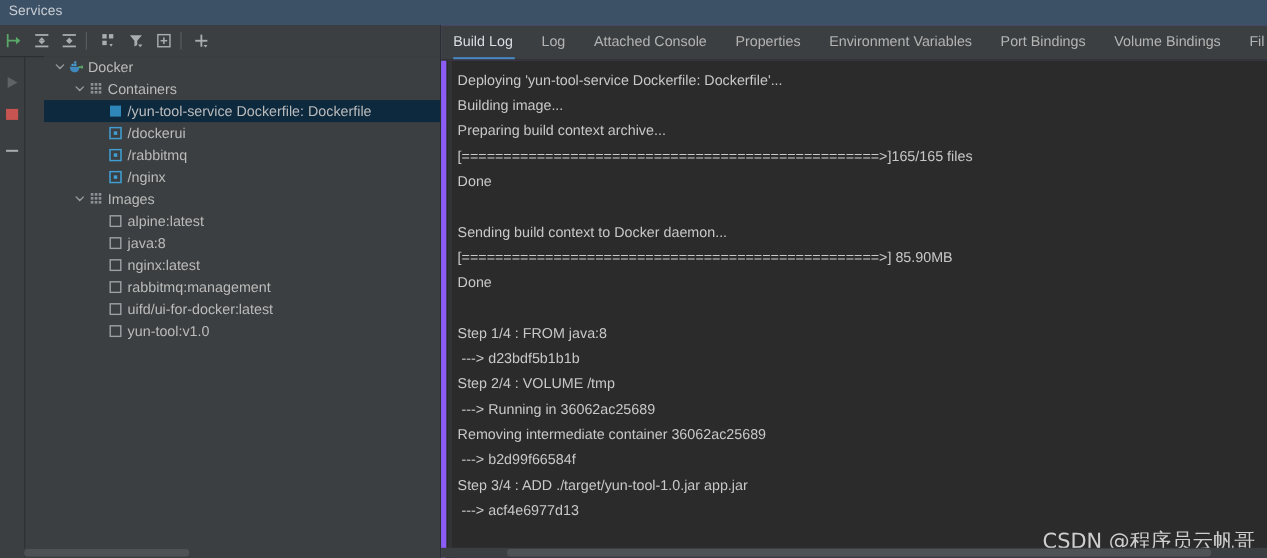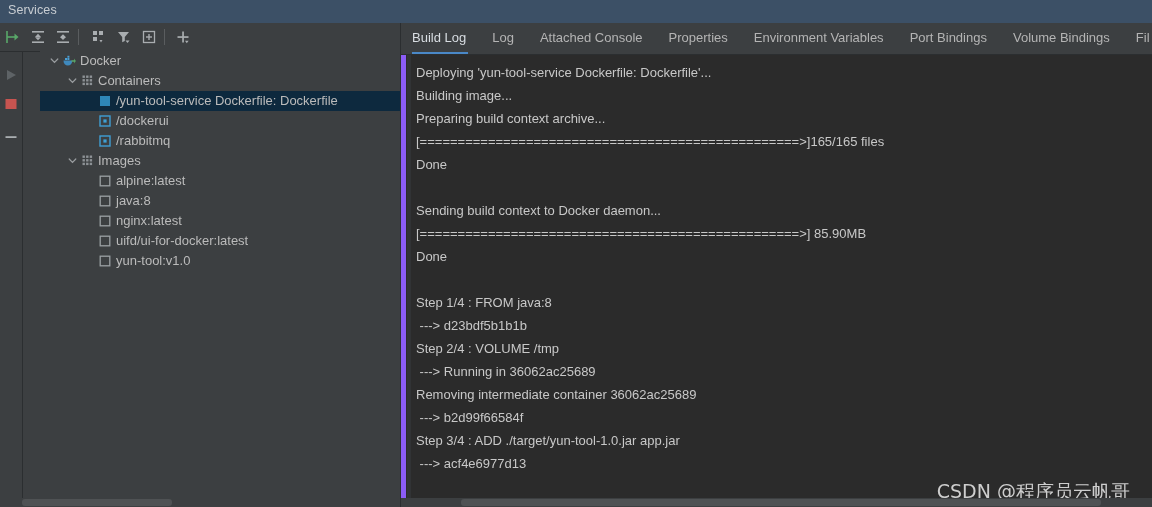--- a/index.html
+++ b/index.html
@@ -129,21 +129,21 @@
   }
   .logtext {
     position: absolute; left: 9px; top: 6px;
     font-family: Liberation Sans, sans-serif;
     font-size: 13px;
     line-height: 23px;
     color: #c8c8c8;
     white-space: pre;
   }
   .watermark {
-    position: absolute; right: 23px; bottom: 10px;
+    position: absolute; right: 12px; bottom: 10px;
     font-size: 19px; color: #dcdcdc;
     font-family: "DejaVu Sans", sans-serif;
     opacity: .92;
   }
 
   
   .hscroll-track {
     position: absolute; bottom: 0; height: 9px;
     background: #3c3f41;
   }
@@ -272,20 +272,24 @@
             <rect x="1" y="1" width="10" height="10" fill="#2e87b8"></rect>
           </svg></span><span class="lbl">/yun-tool-service Dockerfile: Dockerfile</span></div>
       <div class="row"><span class="twisty" style="margin-left: 44px;"></span><span class="ico"><svg width="12" height="12" viewBox="0 0 12 12">
             <rect x="1" y="1" width="10" height="10" fill="none" stroke="#3f9fd4" stroke-width="1.4"></rect>
             <rect x="4.4" y="4.4" width="3.2" height="3.2" fill="#3f9fd4"></rect>
           </svg></span><span class="lbl">/dockerui</span></div>
       <div class="row"><span class="twisty" style="margin-left: 44px;"></span><span class="ico"><svg width="12" height="12" viewBox="0 0 12 12">
             <rect x="1" y="1" width="10" height="10" fill="none" stroke="#3f9fd4" stroke-width="1.4"></rect>
             <rect x="4.4" y="4.4" width="3.2" height="3.2" fill="#3f9fd4"></rect>
           </svg></span><span class="lbl">/rabbitmq</span></div>
+      <div class="row"><span class="twisty" style="margin-left: 44px;"></span><span class="ico"><svg width="12" height="12" viewBox="0 0 12 12">
+            <rect x="1" y="1" width="10" height="10" fill="none" stroke="#3f9fd4" stroke-width="1.4"></rect>
+            <rect x="4.4" y="4.4" width="3.2" height="3.2" fill="#3f9fd4"></rect>
+          </svg></span><span class="lbl">/nginx</span></div>
       <div class="row"><span class="twisty" style="margin-left: 26px;"><svg width="9" height="9" viewBox="0 0 9 9">
             <path d="M1.2 3 L4.5 6.3 L7.8 3" fill="none" stroke="#9a9ea1" stroke-width="1.2" stroke-linecap="round"></path>
           </svg></span><span class="ico"><svg width="13" height="13" viewBox="0 0 13 13">
             <rect x="1.5" y="1.5" width="2.4" height="2.4" fill="#8d9296"></rect>
             <rect x="5.1" y="1.5" width="2.4" height="2.4" fill="#8d9296"></rect>
             <rect x="8.7" y="1.5" width="2.4" height="2.4" fill="#8d9296"></rect>
             <rect x="1.5" y="5.1" width="2.4" height="2.4" fill="#8d9296"></rect>
             <rect x="5.1" y="5.1" width="2.4" height="2.4" fill="#8d9296"></rect>
             <rect x="8.7" y="5.1" width="2.4" height="2.4" fill="#8d9296"></rect>
             <rect x="1.5" y="8.7" width="2.4" height="2.4" fill="#8d9296"></rect>
@@ -296,20 +300,23 @@
             <rect x="1.2" y="1.2" width="9.6" height="9.6" fill="none" stroke="#9aa0a4" stroke-width="1.3"></rect>
           </svg></span><span class="lbl">alpine:latest</span></div>
       <div class="row"><span class="twisty" style="margin-left: 44px;"></span><span class="ico"><svg width="12" height="12" viewBox="0 0 12 12">
             <rect x="1.2" y="1.2" width="9.6" height="9.6" fill="none" stroke="#9aa0a4" stroke-width="1.3"></rect>
           </svg></span><span class="lbl">java:8</span></div>
       <div class="row"><span class="twisty" style="margin-left: 44px;"></span><span class="ico"><svg width="12" height="12" viewBox="0 0 12 12">
             <rect x="1.2" y="1.2" width="9.6" height="9.6" fill="none" stroke="#9aa0a4" stroke-width="1.3"></rect>
           </svg></span><span class="lbl">nginx:latest</span></div>
       <div class="row"><span class="twisty" style="margin-left: 44px;"></span><span class="ico"><svg width="12" height="12" viewBox="0 0 12 12">
             <rect x="1.2" y="1.2" width="9.6" height="9.6" fill="none" stroke="#9aa0a4" stroke-width="1.3"></rect>
+          </svg></span><span class="lbl">rabbitmq:management</span></div>
+      <div class="row"><span class="twisty" style="margin-left: 44px;"></span><span class="ico"><svg width="12" height="12" viewBox="0 0 12 12">
+            <rect x="1.2" y="1.2" width="9.6" height="9.6" fill="none" stroke="#9aa0a4" stroke-width="1.3"></rect>
           </svg></span><span class="lbl">uifd/ui-for-docker:latest</span></div>
       <div class="row"><span class="twisty" style="margin-left: 44px;"></span><span class="ico"><svg width="12" height="12" viewBox="0 0 12 12">
             <rect x="1.2" y="1.2" width="9.6" height="9.6" fill="none" stroke="#9aa0a4" stroke-width="1.3"></rect>
           </svg></span><span class="lbl">yun-tool:v1.0</span></div>
     </div>
 
   <div class="pane-split"></div>
 
   <div class="rightpane">
     <div class="tabstrip" id="tabstrip"><div class="tab active">Build Log</div><div class="tab">Log</div><div class="tab">Attached Console</div><div class="tab">Properties</div><div class="tab">Environment Variables</div><div class="tab">Port Bindings</div><div class="tab">Volume Bindings</div><div class="tab">Fil</div></div>

